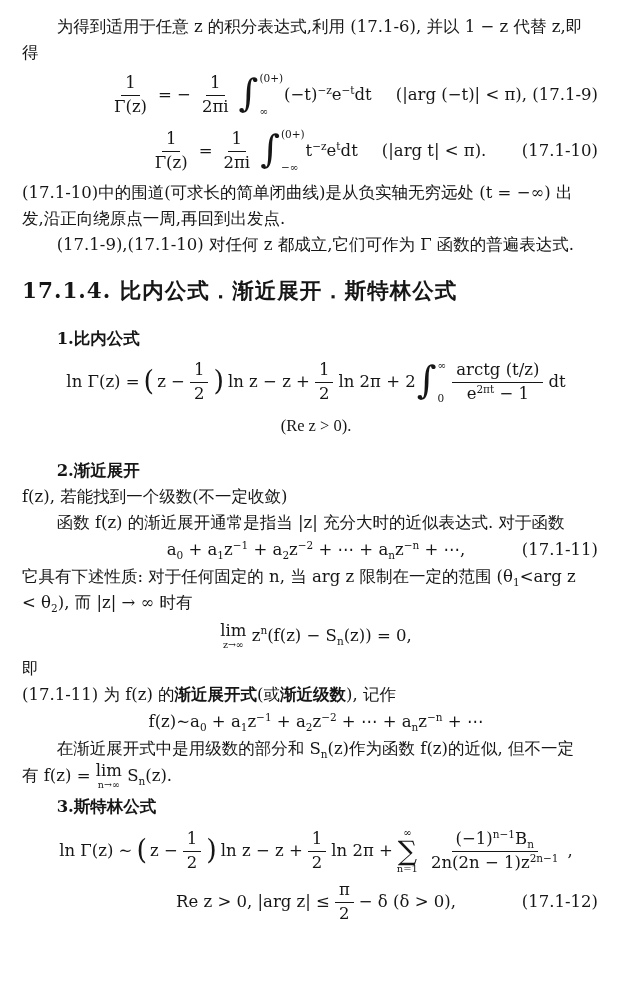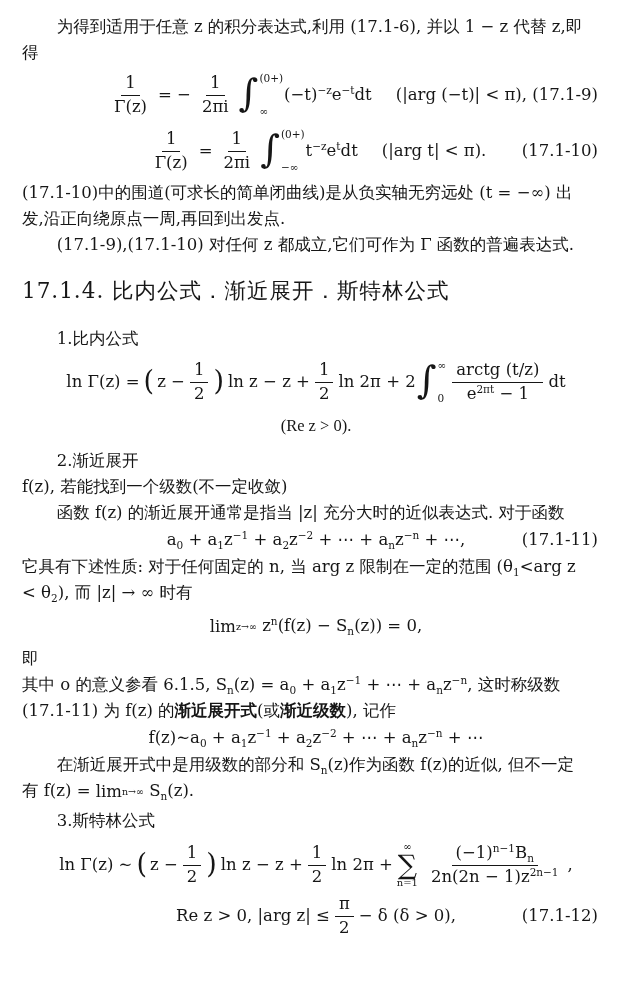--- a/index.html
+++ b/index.html
@@ -42,30 +42,30 @@
   }
   .int-lims .up{transform:translateY(-1px);}
   .int-lims .dn{transform:translateY(0);}
   
   .bigsum{
     display:inline-flex;flex-direction:column;align-items:center;
     vertical-align:middle;font-size:10px;line-height:1;margin:0 4px;
   }
   .sum-sign{font-size:27px;line-height:.95;}
   
-  .stk{display:inline-flex;flex-direction:row;align-items:center;vertical-align:middle;line-height:1.05;}
+  .stk{display:inline-flex;flex-direction:column;align-items:center;vertical-align:middle;line-height:1.05;}
   .stkb{font-size:9.5px;margin-top:1px;}
   
   .bigp{font-size:27px;font-weight:300;line-height:.8;vertical-align:middle;transform:translateY(-1px);}
   
   .hdr{
-    font-size:21.5px;font-weight:normal;letter-spacing:1px;
+    font-size:21.5px;font-weight:bold;letter-spacing:1px;
     margin:18px 0 20px 0;line-height:30px;white-space:nowrap;
   }
-  .sub{font-weight:normal;}
+  .sub{font-weight:bold;}
   .mop{margin:0 2px;}
   .cond-gap{margin-left:24px;}
 </style>
 </head>
 <body>
 
 <div class="page">
 
   <p class="line indent">为得到适用于任意 z 的积分表达式,利用 (17.1-6), 并以 1 − z 代替 z,即</p>
   <p class="line">得</p>
@@ -148,21 +148,21 @@
     <span class="frac">
       <span class="fnum">arctg (t/z)</span>
       <span class="fden"><span>e</span><sup>2πt</sup><span> − 1</span></span>
     </span>
     <span>dt</span>
   </div>
   <div class="eqrow" style="height:28px;font-family:Liberation Serif, serif;">
     <span>(Re z &gt; 0).</span>
   </div>
 
-  <p class="line sub indent" style="margin-top:8px;">2.渐近展开</p>
+  <p class="line sub indent" style="margin-top:18px;">2.渐近展开</p>
   <p class="line">f(z), 若能找到一个级数(不一定收敛)</p>
   <p class="line indent">函数 f(z) 的渐近展开通常是指当 |z| 充分大时的近似表达式. 对于函数</p>
 
   <div class="eqrow" style="height:28px;">
     <span><span>a</span><sub>0</sub><span> + a</span><sub>1</sub><span>z</span><sup>−1</sup><span> + a</span><sub>2</sub><span>z</span><sup>−2</sup><span> + ⋯ + a</span><sub>n</sub><span>z</span><sup>−n</sup><span> + ⋯,</span></span>
     <span class="eqtag">(17.1-11)</span>
   </div>
 
   <p class="line"><span>它具有下述性质: 对于任何固定的 n, 当 arg z 限制在一定的范围 (θ</span><sub>1</sub><span>&lt;arg z</span></p>
   <p class="line"><span>&lt; θ</span><sub>2</sub><span>), 而 |z| → ∞ 时有</span></p>
@@ -170,21 +170,20 @@
   <div class="eqrow" style="height:40px;">
     <span><span class="stk">
           <span>lim</span>
           <span class="stkb">z→∞</span>
         </span><span> z</span><sup>n</sup><span>(f(z) − S</span><sub>n</sub><span>(z)) = 0,</span></span>
   </div>
 
   <p class="line">即</p>
 
 
-  <p class="line"><span>其中 o 的意义参看 6.1.5, S</span><sub>n</sub><span>(z) = a</span><sub>0</sub><span> + a</span><sub>1</sub><span>z</span><sup>−1</sup><span> + ⋯ + a</span><sub>n</sub><span>z</span><sup>−n</sup><span>,  这时称级数</span></p>
   <p class="line"><span>(17.1-11) 为 f(z) 的</span><b>渐近展开式</b><span>(或</span><b>渐近级数</b><span>), 记作</span></p>
 
   <div class="eqrow" style="height:28px;">
     <span><span>f(z)∼a</span><sub>0</sub><span> + a</span><sub>1</sub><span>z</span><sup>−1</sup><span> + a</span><sub>2</sub><span>z</span><sup>−2</sup><span> + ⋯ + a</span><sub>n</sub><span>z</span><sup>−n</sup><span> + ⋯</span></span>
   </div>
 
   <p class="line indent"><span>在渐近展开式中是用级数的部分和 S</span><sub>n</sub><span>(z)作为函数 f(z)的近似, 但不一定</span></p>
   <p class="line"><span>有 f(z) = </span><span class="stk">
         <span>lim</span>
         <span class="stkb">n→∞</span>

